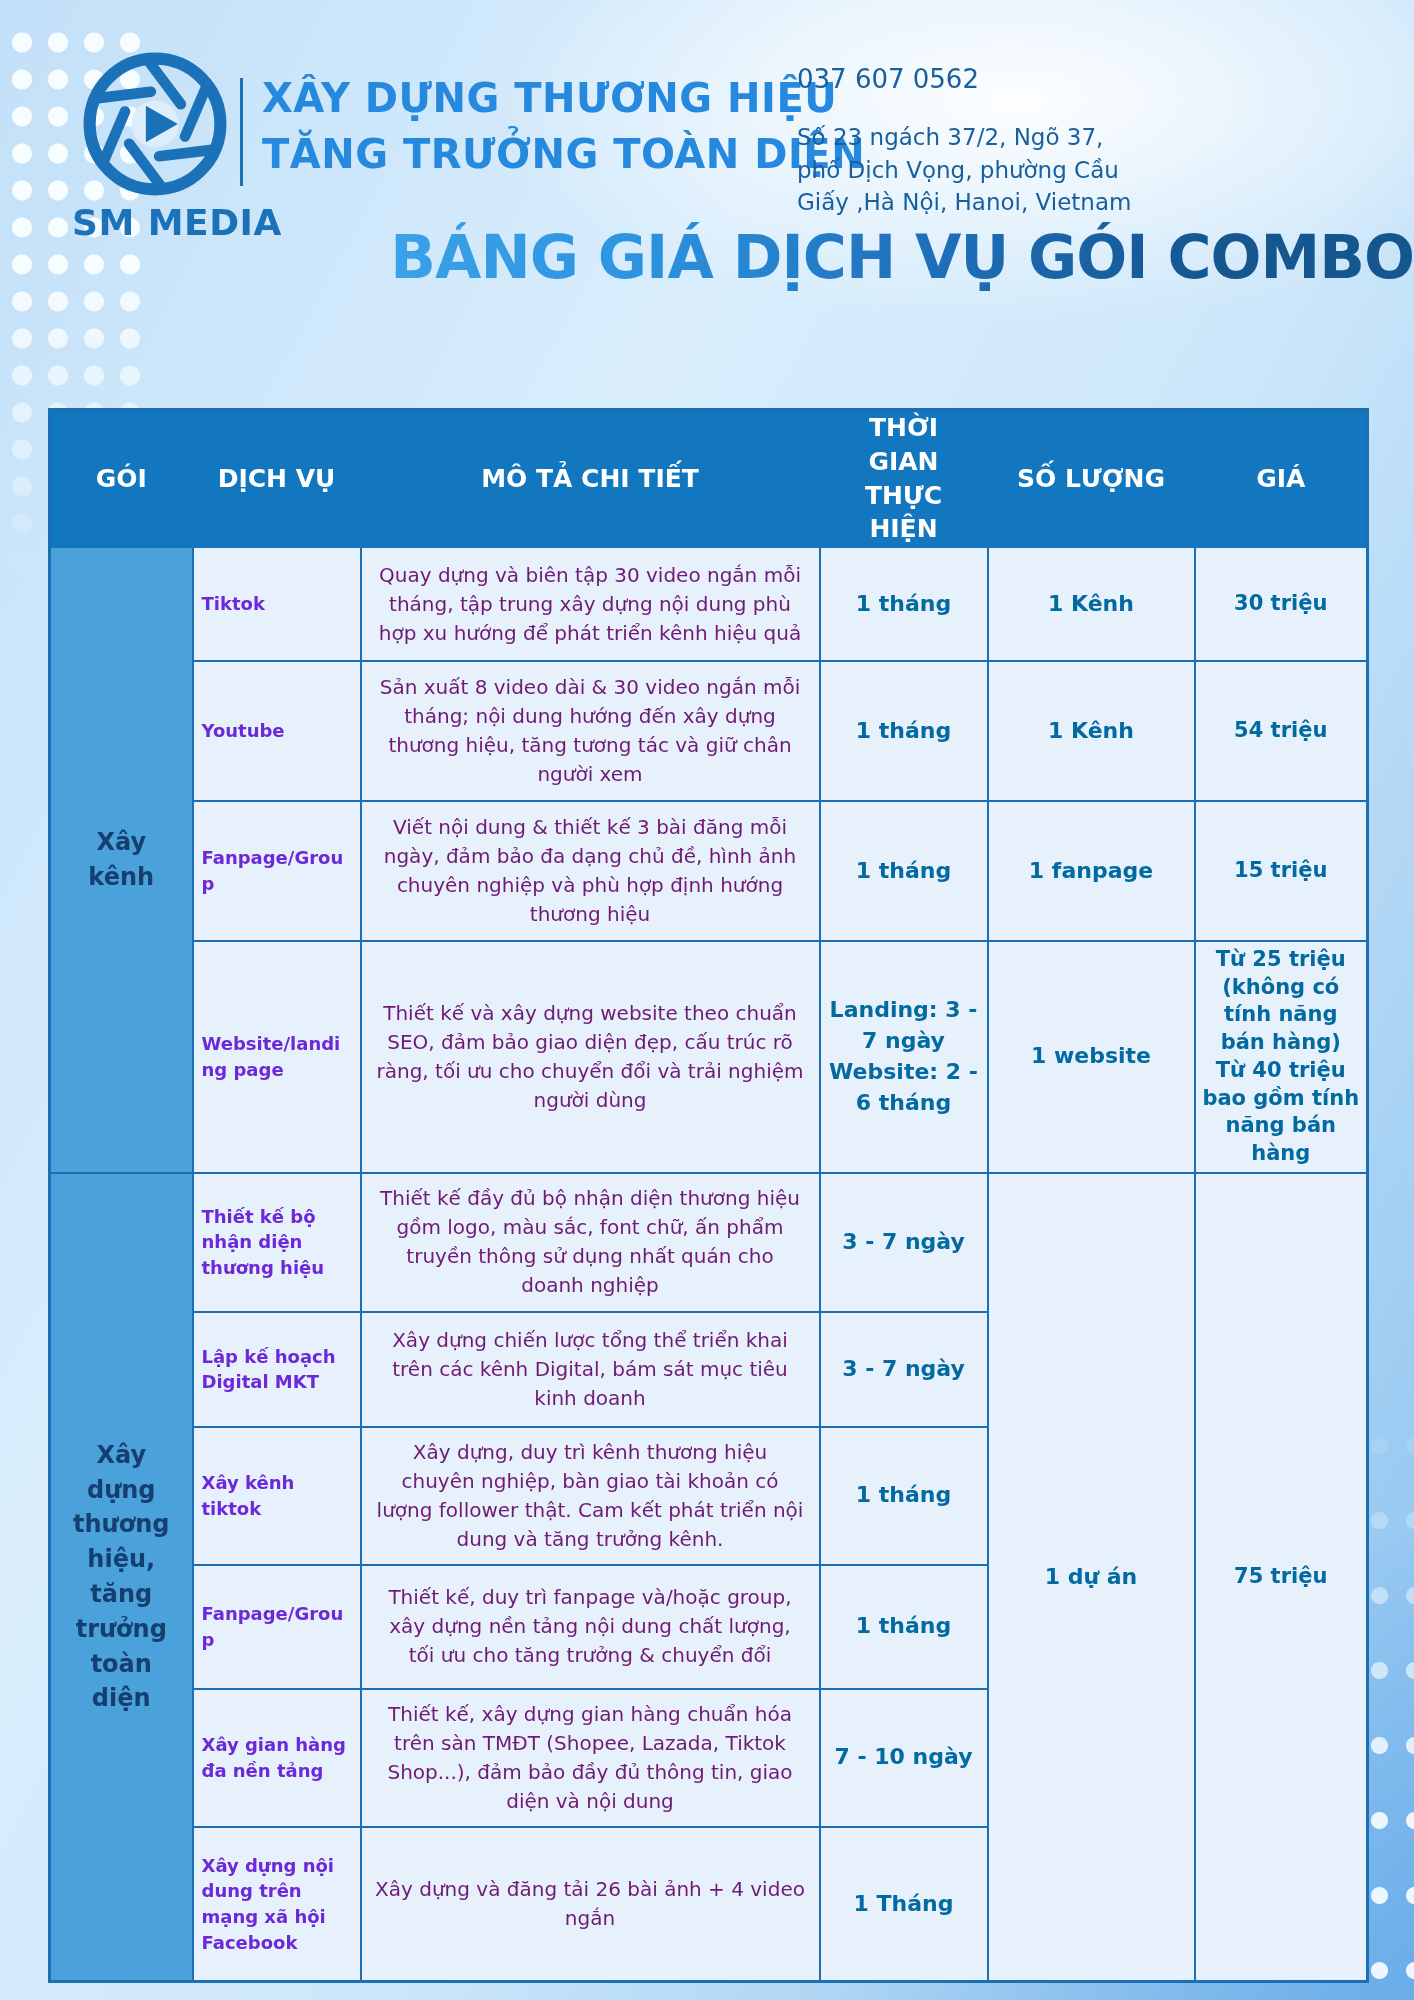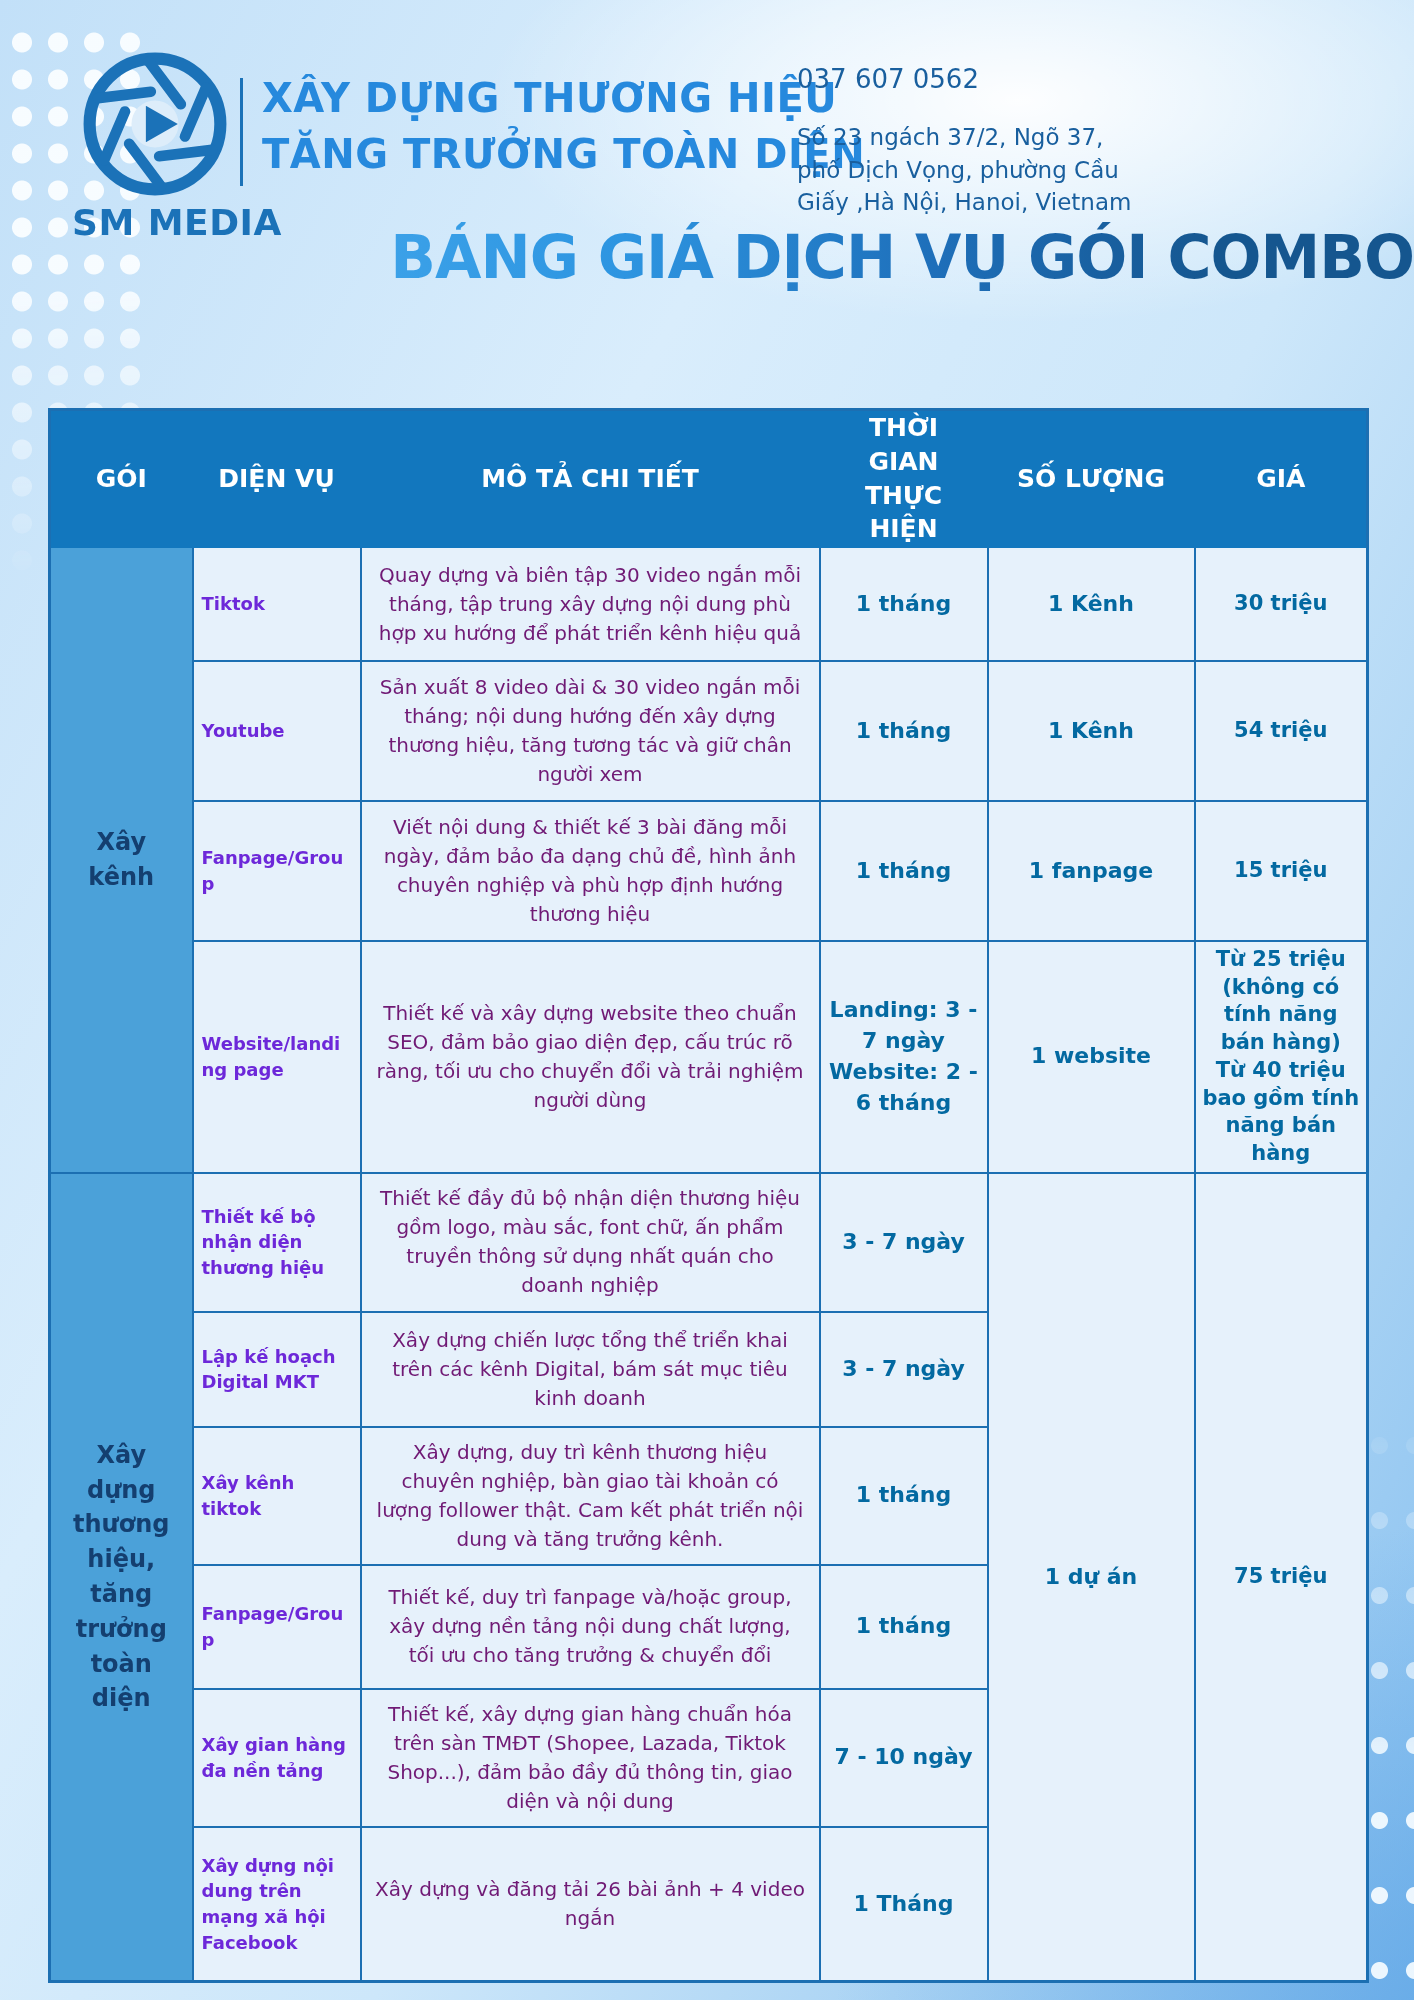--- a/index.html
+++ b/index.html
@@ -110,21 +110,21 @@
       <col class="c1">
         <col class="c2">
         <col class="c3">
         <col class="c4">
         <col class="c5">
         <col class="c6">
     </colgroup>
     <thead>
       <tr>
         <th>GÓI</th>
-        <th>DIỆN VỤ</th>
+        <th>DỊCH VỤ</th>
         <th>MÔ TẢ CHI TIẾT</th>
         <th>THỜI GIAN THỰC HIỆN</th>
         <th>SỐ LƯỢNG</th>
         <th>GIÁ</th>
       </tr>
     </thead>
     <tbody>
 
       <tr class="r1">
         <td class="group-cell" rowspan="4">Xây kênh</td>

